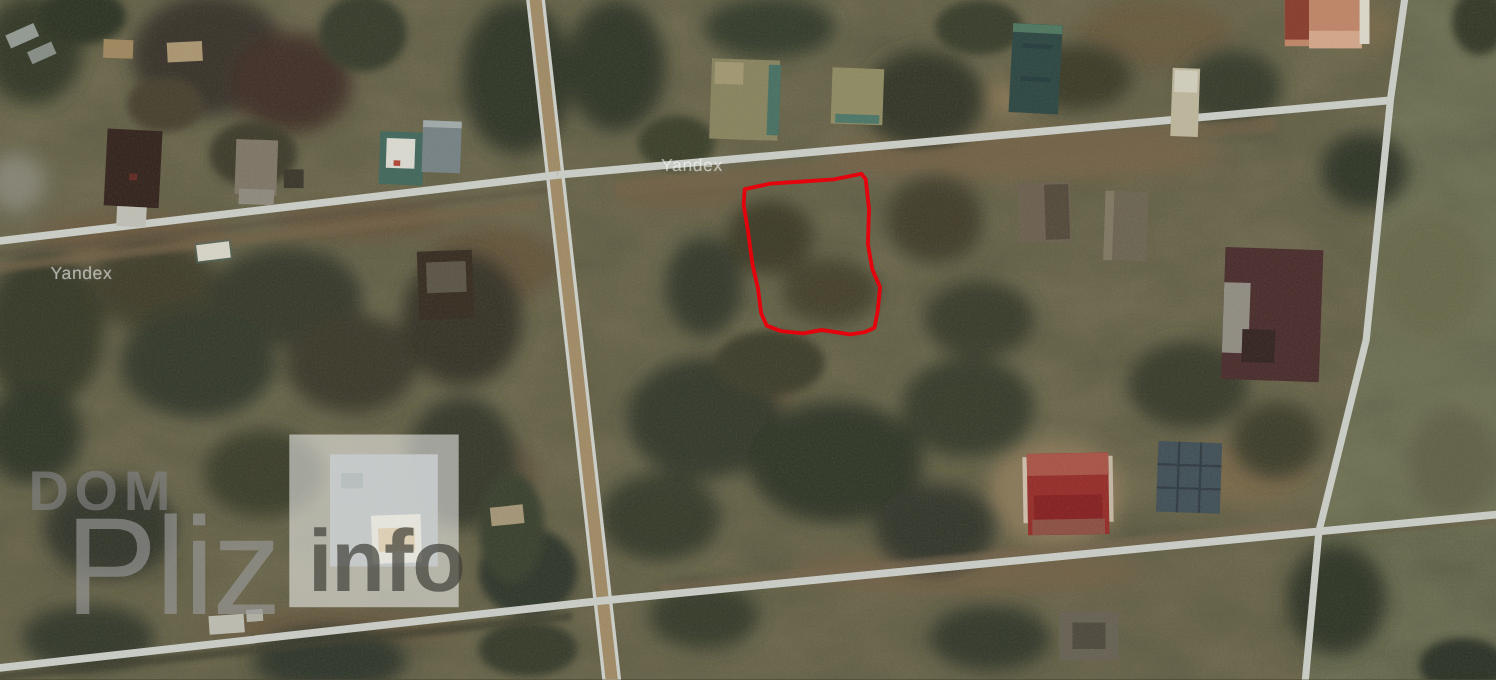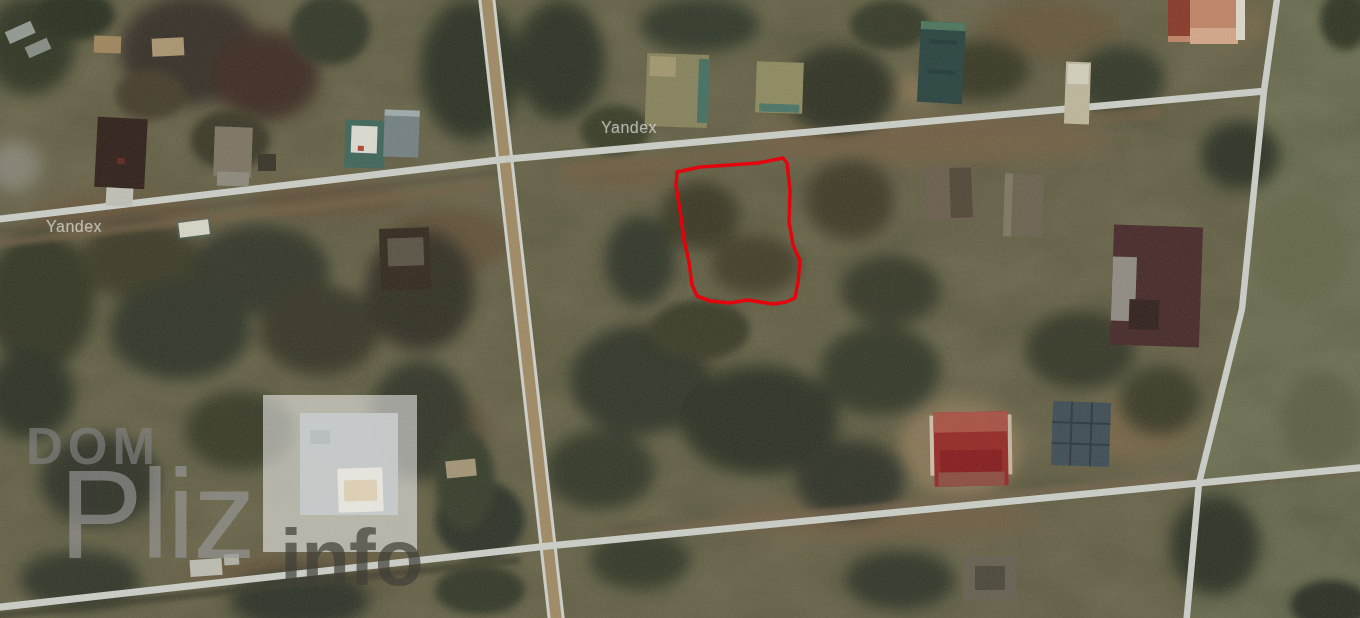--- a/index.html
+++ b/index.html
@@ -7,28 +7,29 @@
     position:relative;width:1360px;height:618px;overflow:hidden;
     background:#555139;
     font-family:"Liberation Sans",sans-serif;
   }
   .map-viewport svg{position:absolute;left:0;top:0;width:100%;height:100%;display:block;}
   .wm{position:absolute;z-index:3;pointer-events:none;line-height:1;white-space:nowrap;}
   .wm-yandex{
     font-size:16px;letter-spacing:.5px;
     color:rgba(255,255,255,.55);
     text-shadow:0 0 2px rgba(200,205,195,.25);
+    margin-top:23px;
   }
   .wm-box{
     position:absolute;z-index:2;left:263px;top:395px;width:154px;height:157px;
     background:rgba(255,255,255,.52);
   }
   .wm-dom{left:26px;top:421px;font-size:51px;font-weight:bold;letter-spacing:5px;color:rgba(128,128,128,.68);}
   .wm-pliz{left:31px;top:452px;font-size:126px;font-weight:normal;letter-spacing:-2px;color:rgba(152,152,152,.66);margin-left:28px;}
-  .wm-info{left:280px;top:470px;font-size:80px;font-weight:bold;letter-spacing:-1px;color:rgba(62,62,56,.70);margin-top:48px;}
+  .wm-info{left:280px;top:470px;font-size:80px;font-weight:bold;letter-spacing:-1px;color:rgba(62,62,56,.70);}
 </style>
 </head>
 <body>
 
 <div class="map-viewport">
 
   <svg viewBox="0 0 1360 618" preserveAspectRatio="none">
     <defs>
       <filter id="b2">
           <feGaussianBlur stdDeviation="2"></feGaussianBlur>

